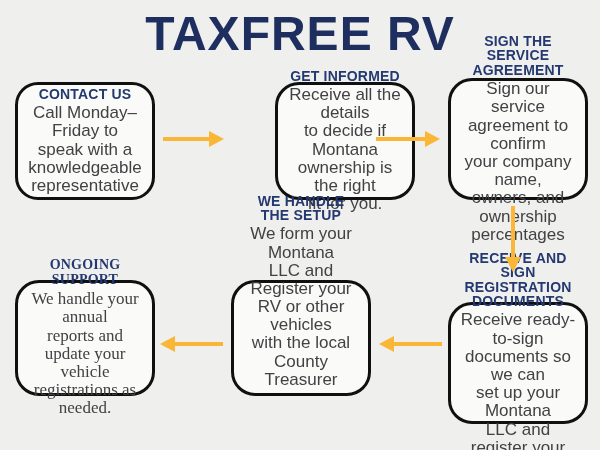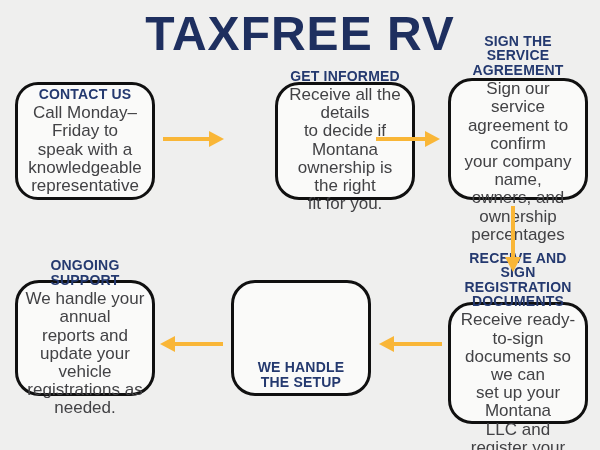--- a/index.html
+++ b/index.html
@@ -33,21 +33,21 @@
   }
   .step-body{
     color:var(--body-text);font-size:17px;line-height:1.07;
     white-space:pre-line;margin-top:3px;
   }
   #step1{left:15px;top:82px;width:140px;height:118px;border-radius:23px;}
   #step2{left:231px;top:82px;width:140px;height:118px;margin-left:44px;}
   #step3{left:448px;top:78px;width:140px;height:122px;}
   #step4{left:448px;top:278px;width:140px;height:122px;margin-top:24px;}
   #step5{left:231px;top:280px;width:140px;height:116px;justify-content:flex-end;}
-  #step6{left:15px;top:280px;width:140px;height:116px;}
+  #step6{left:15px;top:280px;width:140px;height:116px;font-family:Liberation Serif, serif;}
 
   .arrow{position:absolute;display:flex;align-items:center;}
   .arrow .shaft{flex:1;height:4px;background:var(--arrow-gold);}
   .arrow .head{width:0;height:0;}
   .arrow.right .head{
     border-top:8px solid transparent;border-bottom:8px solid transparent;
     border-left:15px solid var(--arrow-gold);
   }
   .arrow.left .head{
     border-top:8px solid transparent;border-bottom:8px solid transparent;
@@ -108,20 +108,25 @@
     <div class="step-body">Receive ready-to-sign
 documents so we can
 set up your Montana
 LLC and register your
 vehicle(s)</div>
   </div>
 
   <div class="step" id="step5">
     <div class="step-heading">WE HANDLE
 THE SETUP</div>
+    <div class="step-body">We form your Montana
+LLC and Register your
+RV or other vehicles
+with the local County
+Treasurer</div>
   </div>
 
   <div class="step" id="step6">
     <div class="step-heading">ONGOING
 SUPPORT</div>
     <div class="step-body">We handle your annual
 reports and update your
 vehicle registrations as
 needed.</div>
   </div>

